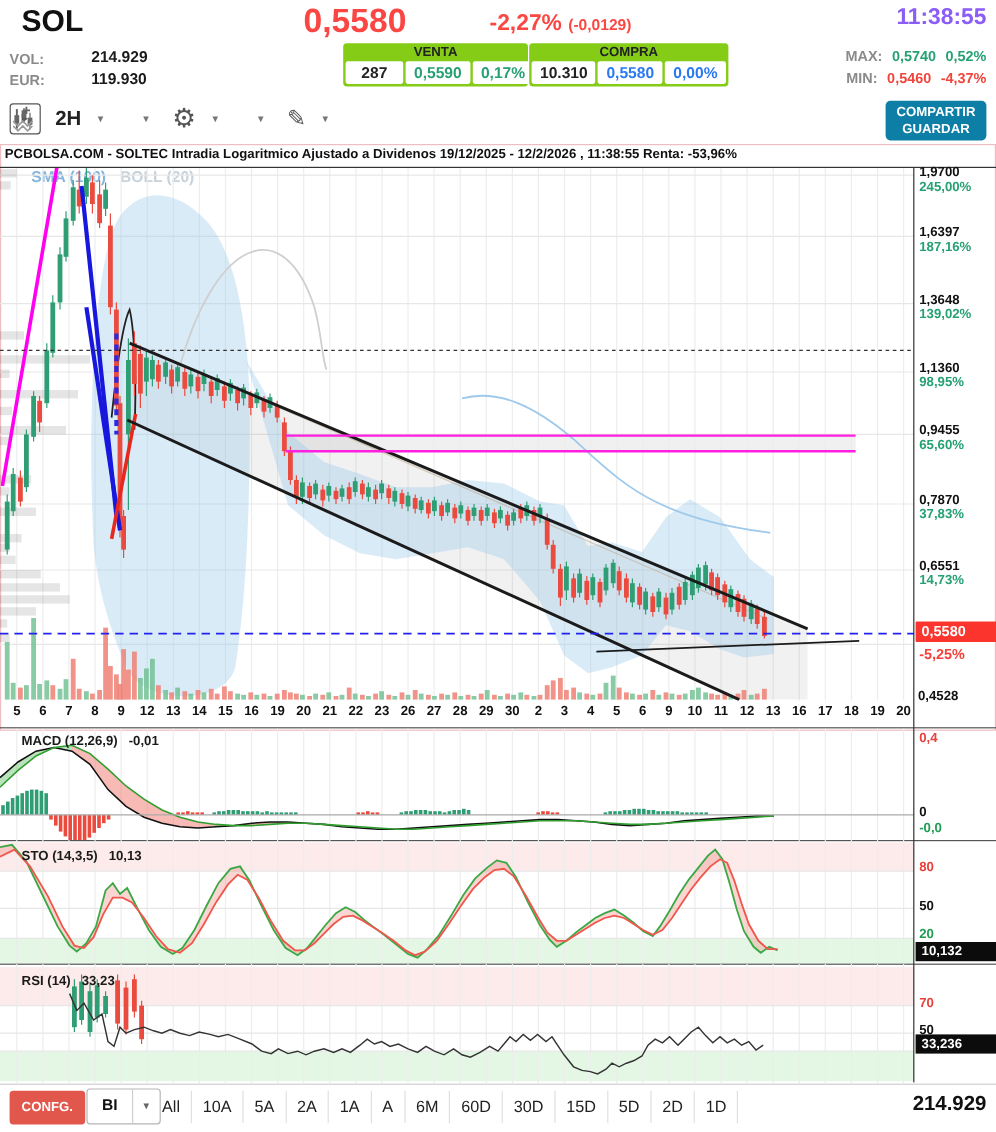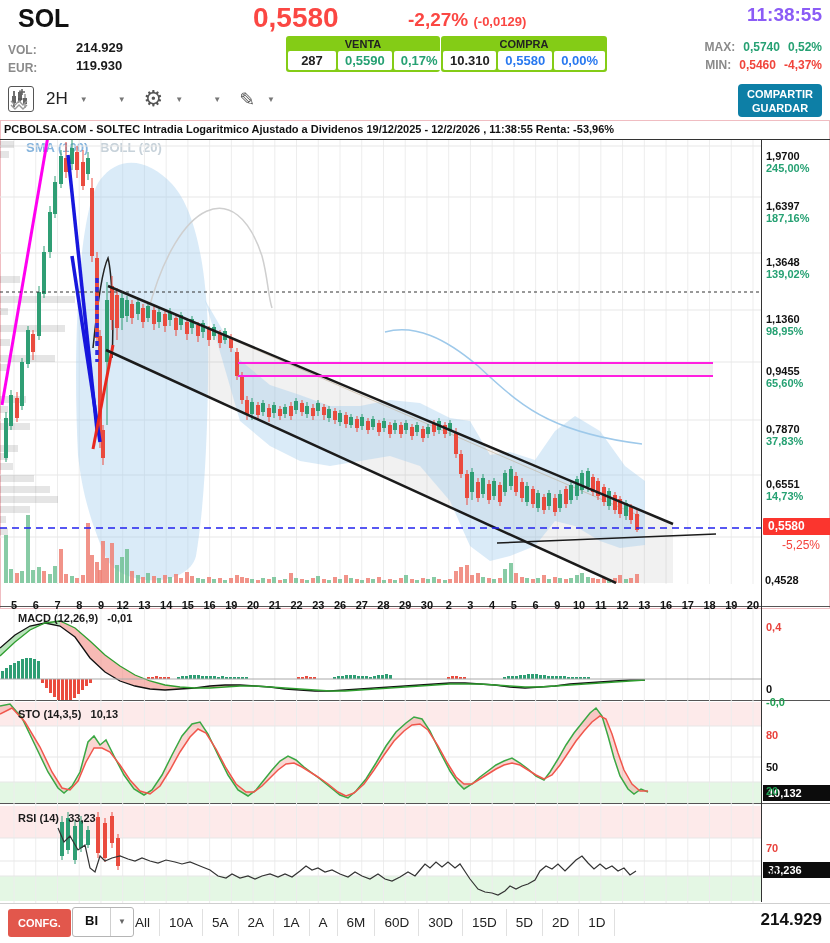--- a/index.html
+++ b/index.html
@@ -21,39 +21,39 @@
   .grn{color:#26a173;}
   .blu{color:#2979f0;}
   .red{color:#f0453c;}
   .mmrow{display:flex;gap:8px;justify-content:flex-end;font-size:12px;font-weight:600;margin-bottom:4px;}
   
   .tbtn{display:inline-flex;align-items:center;justify-content:center;cursor:pointer;}
   .caret{font-size:8px;color:#777;}
   .sharebtn{right:8px;top:84px;width:84px;height:33px;background:#0d7fa6;color:#fff;border:none;border-radius:4px;
     font-family:"Liberation Sans",sans-serif;font-size:11px;font-weight:bold;line-height:14px;text-align:center;cursor:pointer;}
   .tficon{border:1.5px solid #555;border-radius:3px;width:24px;height:24px;position:relative;}
-  .tflabel{font-size:17px;font-weight:normal;color:#222;text-align:right;}
+  .tflabel{font-size:17px;font-weight:bold;color:#222;text-align:right;}
   
   .chart-frame{left:0;top:120px;width:828px;height:487px;border:1px solid #f0bdc2;pointer-events:none;}
   .chart-title{left:4px;top:123px;font-size:11px;font-weight:bold;color:#111;white-space:nowrap;}
   .ovl{left:26px;top:140px;font-size:13px;font-weight:bold;}
   .ovl .o1{color:#85b4dd;}
   .ovl .o2{color:#c7d2da;margin-left:8px;margin-top:18px;}
   .sep{left:0;width:830px;height:1px;background:#555;}
   .axline{left:761px;top:140px;width:1px;height:762px;background:#333;}
   .glab{position:absolute;font-size:11px;font-weight:700;color:#111;white-space:nowrap;}
   .ax-p{color:#26a173;}
   .ax-x{transform:translateX(-50%);}
   .ax-red{color:#e8423c;}
   .ax-green{color:#1f9e52;}
   .ax-dark{color:#111;}
-  #gen-labels{left:0;top:12px;width:830px;height:750px;pointer-events:none;}
+  #gen-labels{left:0;top:0;width:830px;height:750px;pointer-events:none;}
   .price-tag{left:763px;top:518px;width:64px;height:17px;background:#fb352e;color:#fff;font-size:12px;font-weight:bold;
     line-height:17px;padding-left:5px;border-radius:1px;}
-  .tag-pct{left:766px;top:538px;font-size:12px;font-weight:normal;color:#f4423c;margin-left:16px;}
+  .tag-pct{left:766px;top:538px;font-size:12px;font-weight:bold;color:#f4423c;}
   .bottom-val{left:765px;top:574px;font-size:11px;font-weight:700;color:#111;}
   .valbox{position:absolute;left:763px;width:62px;height:16px;background:#0c0c0c;color:#fff;font-size:11px;font-weight:bold;
     line-height:16px;padding-left:5px;}
   .pnl-label{font-size:11px;font-weight:bold;color:#1a1a1a;padding-left:10px;}
   
   .bbar{left:0;top:903px;width:830px;height:40px;background:#fff;border-top:1px solid #cfcfcf;}
   .confg{left:8px;top:909px;background:#e2574c;color:#fff;border:none;border-radius:3px;font-family:"Liberation Sans",sans-serif;
     font-size:11px;font-weight:bold;padding:8px 10px;cursor:pointer;}
   .bisel{left:72px;top:907px;display:flex;border:1px solid #b5b5b5;border-radius:3px;background:#fff;height:28px;cursor:pointer;}
   .bisel .bv{padding:5px 12px;font-size:13px;font-weight:bold;color:#111;}

